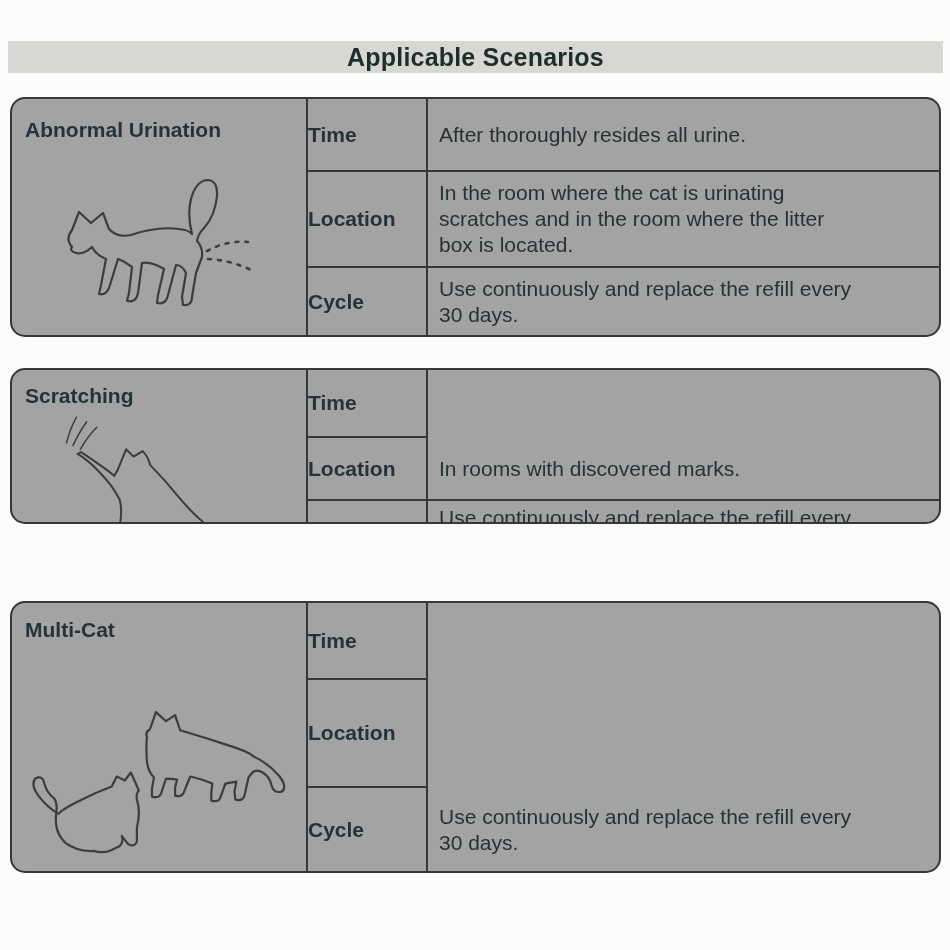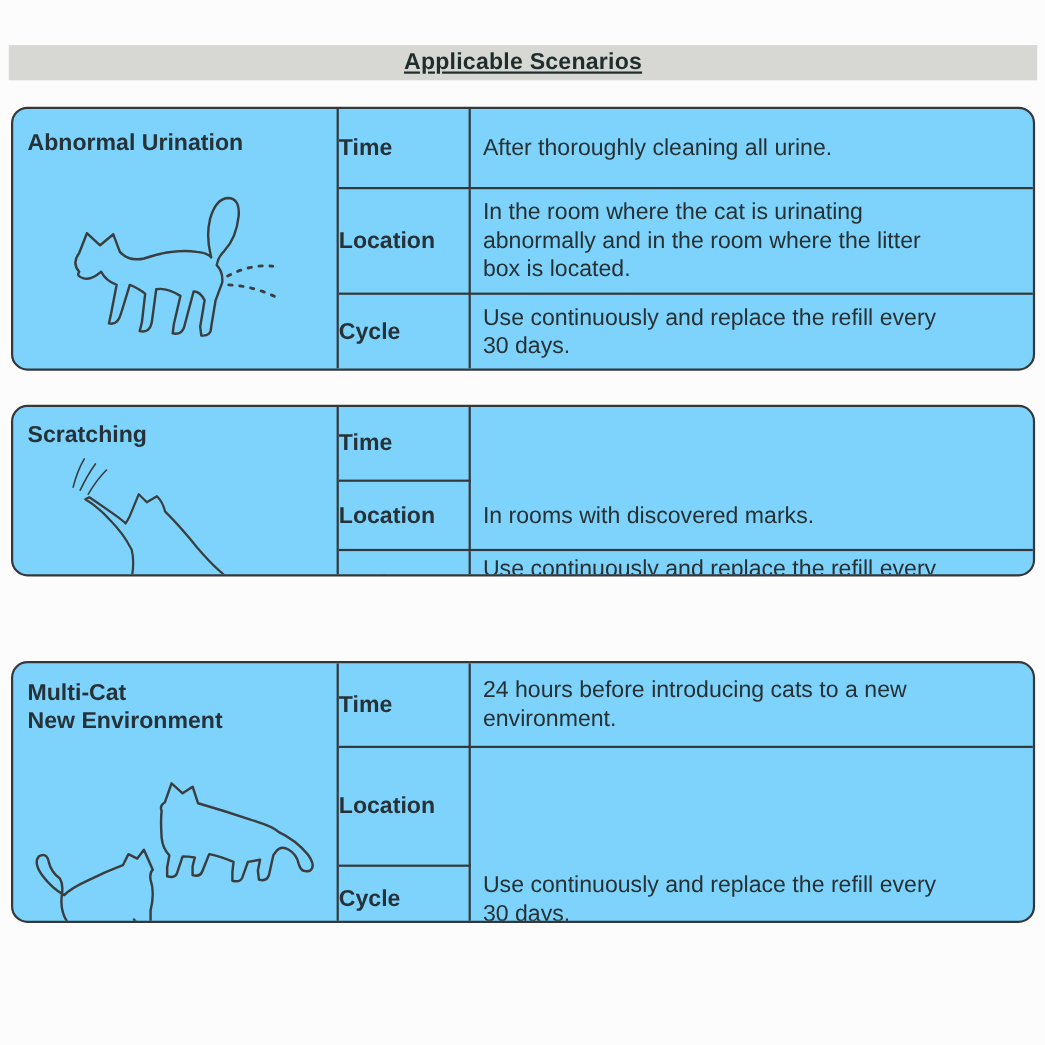--- a/index.html
+++ b/index.html
@@ -6,30 +6,30 @@
   #page {
     position:relative; width:950px; height:950px;
     background:#fcfcfc; overflow:hidden;
     font-family:"Liberation Sans","DejaVu Sans",sans-serif;
     color:#273134;
   }
   .banner {
     position:absolute; left:8px; top:41px; width:935px; height:32px;
     background:#d7d7d4; display:flex; align-items:center; justify-content:center;
   }
-  .banner-title { font-size:21px; font-weight:bold; color:#1f2d2d; letter-spacing:0.2px;text-decoration:underline; }
+  .banner-title { font-size:25px; font-weight:bold; color:#1f2d2d; letter-spacing:0.2px; }
   .tbl {
-    position:absolute; left:10px; width:931px; background:#7dd3fc;
+    position:absolute; left:10px; width:931px; background:#a3a3a3;
     border:2px solid #34383a; border-radius:15px; overflow:hidden;
     display:grid; grid-template-columns:296px 120px 1fr; grid-auto-flow:row;
     box-sizing:border-box;
   }
   #t1 { top:97px;  height:240px; grid-template-rows:73px 96px 1fr; }
   #t2 { top:368px; height:156px; grid-template-rows:68px 63px 1fr; }
-  #t3 { top:601px; height:238px; grid-template-rows:77px 108px 1fr; }
+  #t3 { top:601px; height:272px; grid-template-rows:77px 108px 1fr; }
   .desc {
     grid-column:1; grid-row:1 / span 3; position:relative;
     border-right:2px solid #34383a; box-sizing:border-box;
   }
   .ttl { position:absolute; left:13px; font-size:21px; font-weight:bold; line-height:26px; color:#263238; }
   #t1 .ttl { top:18px; }
   #t2 .ttl { top:13px; }
   #t3 .ttl { top:14px; }
   .lbl {
     grid-column:2; border-right:2px solid #34383a; border-bottom:2px solid #34383a;
@@ -65,26 +65,26 @@
       <div class="ttl">Abnormal Urination</div>
       <svg class="catsvg" width="225" height="160" viewBox="0 0 225 160">
         <path class="catline" d="M22,80 Q15,72 22,63 L29,45 L41,56 L53,46 L59,62 Q67,71 81,68 Q107,59 129,62 Q139,63 142,67 Q137,48 141,32 Q146,14 157,13 Q168,13 167,29 Q165,49 154,61 Q148,67 147,74 Q153,80 152,90 L146,106 L142,130 Q142,139 133,138 L132,130 L136,106 Q132,98 126,98 L118,128 Q116,138 107,136 L108,128 L114,102 Q101,94 92,96 L88,126 Q86,136 77,134 L79,126 L82,100 Q74,94 68,92 L60,118 Q57,129 49,127 L51,118 L56,92 Q46,88 42,80 Q33,88 26,86 Q19,84 22,80 Z"></path>
         <path class="spray" d="M157,84 Q177,73 198,75"></path>
         <path class="spray" d="M158,92 Q180,93 201,103"></path>
       </svg>
     </div>
     <div class="lbl">
         <span>Time</span>
       </div>
-    <div class="cnt"><span>After thoroughly cleaning all urine.</span></div>
+    <div class="cnt"><span>After thoroughly resides all urine.</span></div>
     <div class="lbl">
         <span>Location</span>
       </div>
     <div class="cnt"><span>In the room where the cat is urinating
-abnormally and in the room where the litter
+scratches and in the room where the litter
 box is located.</span></div>
     <div class="lbl last">
         <span>Cycle</span>
       </div>
     <div class="cnt last"><span>Use continuously and replace the refill every
 30 days.</span></div>
   </div>
 
   <div class="tbl" id="t2">
     <div class="desc">
@@ -109,32 +109,29 @@
         <span>Cycle</span>
       </div>
     <div class="cnt last"><span>Use continuously and replace the refill every
 30 days.</span></div>
   </div>
 
   <div class="tbl" id="t3">
     <div class="desc">
       <div class="ttl">
         <span>Multi-Cat</span><br>
-        <span>New Environment</span>
       </div>
       <svg class="catsvg" width="282" height="179" viewBox="0 0 280 178">
         <path class="catline" d="M130,44 L136,27 L146,36 L155,30 L160,45 Q184,52 208,60 Q228,66 233,71 Q248,78 259,91 Q267,102 261,106 Q253,108 251,100 Q249,91 242,87 Q235,83 231,88 L228,92 L224,110 Q222,116 215,114 L214,106 L216,96 Q210,97 205,98 L200,112 Q198,117 191,115 L191,107 L192,98 Q180,93 170,91 L164,106 Q162,112 155,110 L155,102 L157,94 Q151,93 146,93 L141,108 Q139,113 132,111 L132,103 L134,92 Q128,86 127,76 Q126,60 127,52 Q125,47 130,44 Z"></path>
         <path class="catline" d="M119,105 L115,96 L111,87 L105,95 L97,91 L92,101 Q76,107 60,115 Q45,122 39,128 Q28,122 19,110 Q11,99 16,93 Q23,89 25,98 Q27,107 35,113 Q38,118 37,126 Q34,146 46,157 Q58,166 74,165 Q84,168 92,164 L100,160 Q104,156 102,150 L108,158 Q114,162 117,156 L117,142 Q121,126 117,114 Q116,108 119,105 Z"></path>
       </svg>
     </div>
     <div class="lbl">
         <span>Time</span>
       </div>
-    <div class="cnt"><span>24 hours before introducing cats to a new
-environment.</span></div>
     <div class="lbl">
         <span>Location</span>
       </div>
     <div class="lbl last">
         <span>Cycle</span>
       </div>
     <div class="cnt last"><span>Use continuously and replace the refill every
 30 days.</span></div>
   </div>
 

